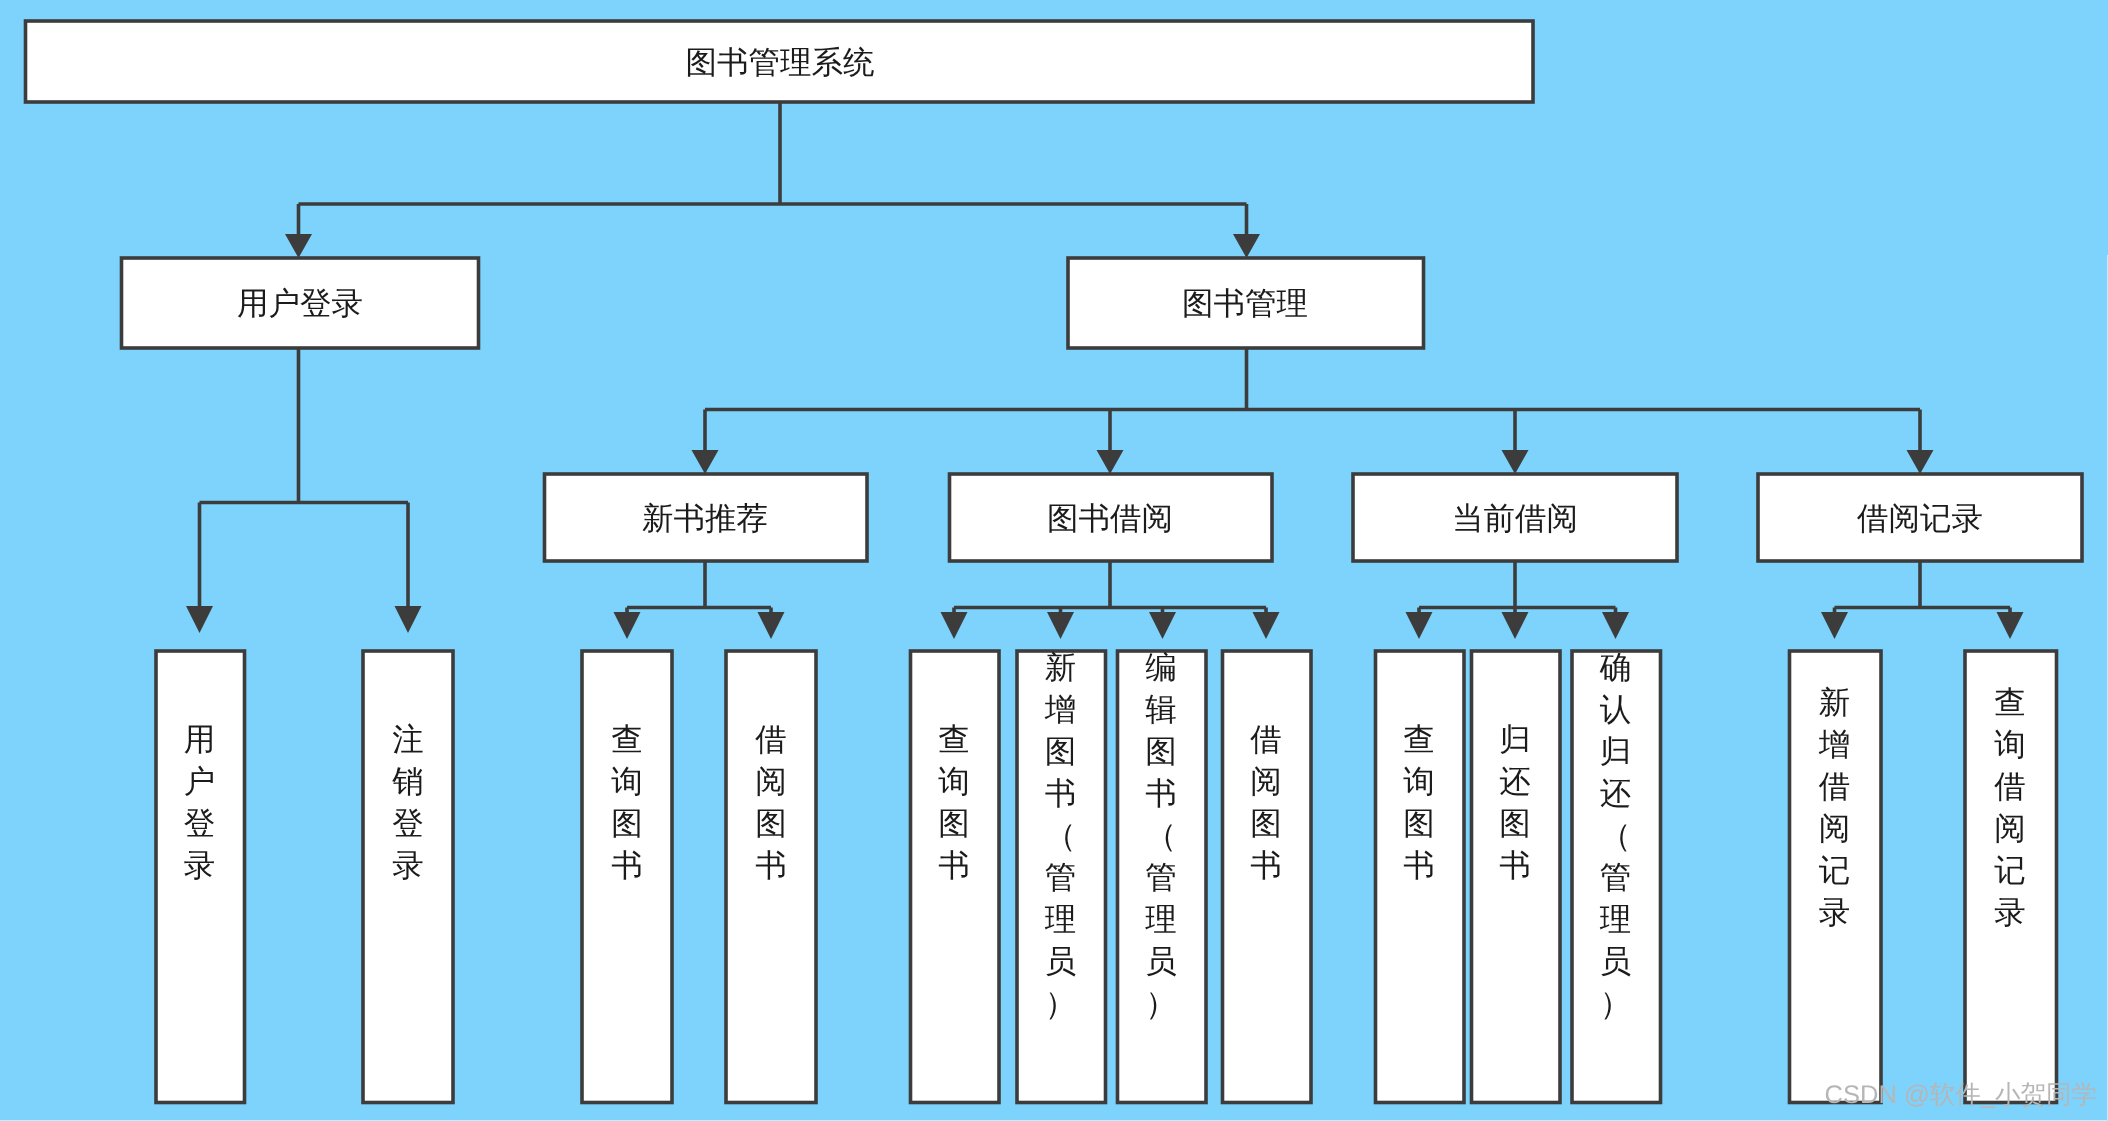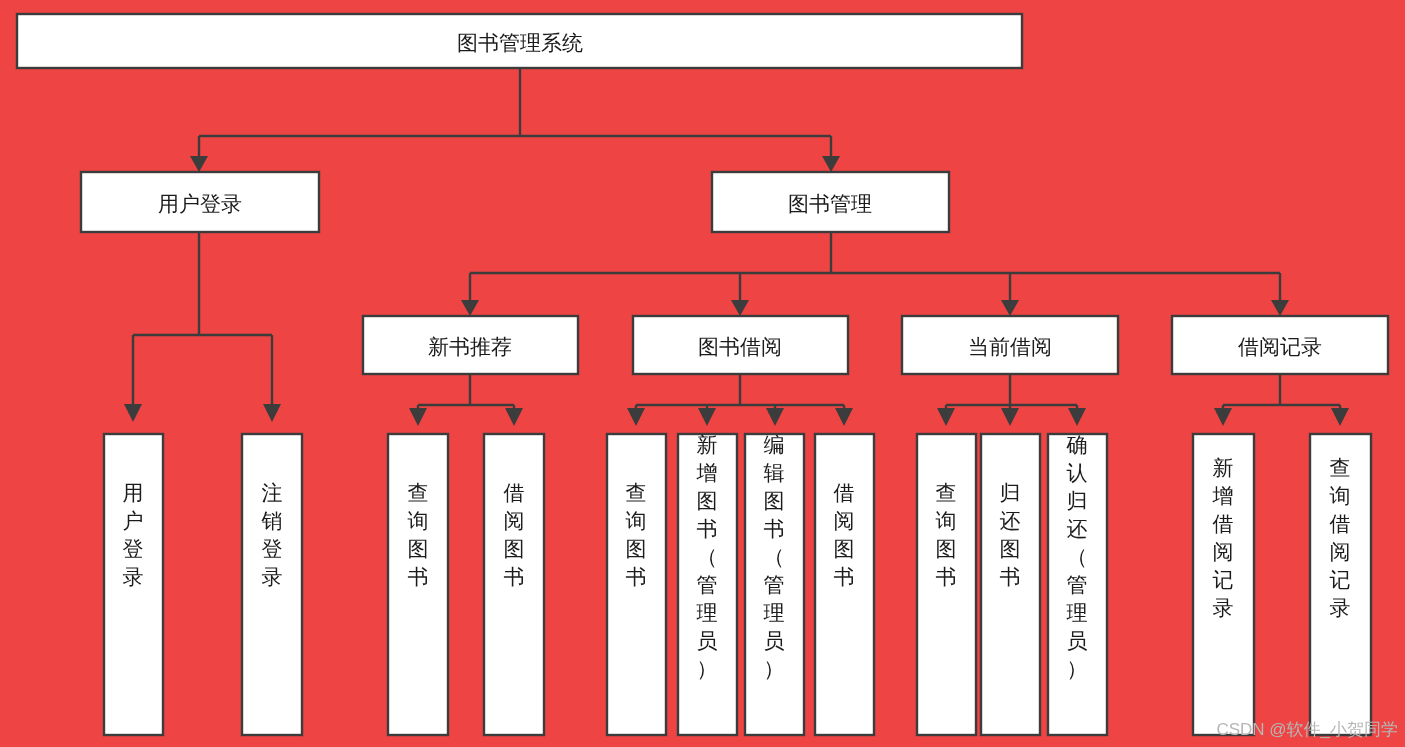--- a/index.html
+++ b/index.html
@@ -10,21 +10,21 @@
   body {
     width: 1405px;
     height: 747px;
     font-family: "Liberation Sans", "DejaVu Sans", sans-serif;
     overflow: hidden;
   }
   #diagram-root {
     position: relative;
     width: 1405px;
     height: 747px;
-    background: #ef4444;
+    background: #7dd3fc;
   }
   svg#diagram-canvas {
     position: absolute;
     top: 0;
     left: 0;
     width: 1405px;
     height: 747px;
     display: block;
   }
   .node-rect {

